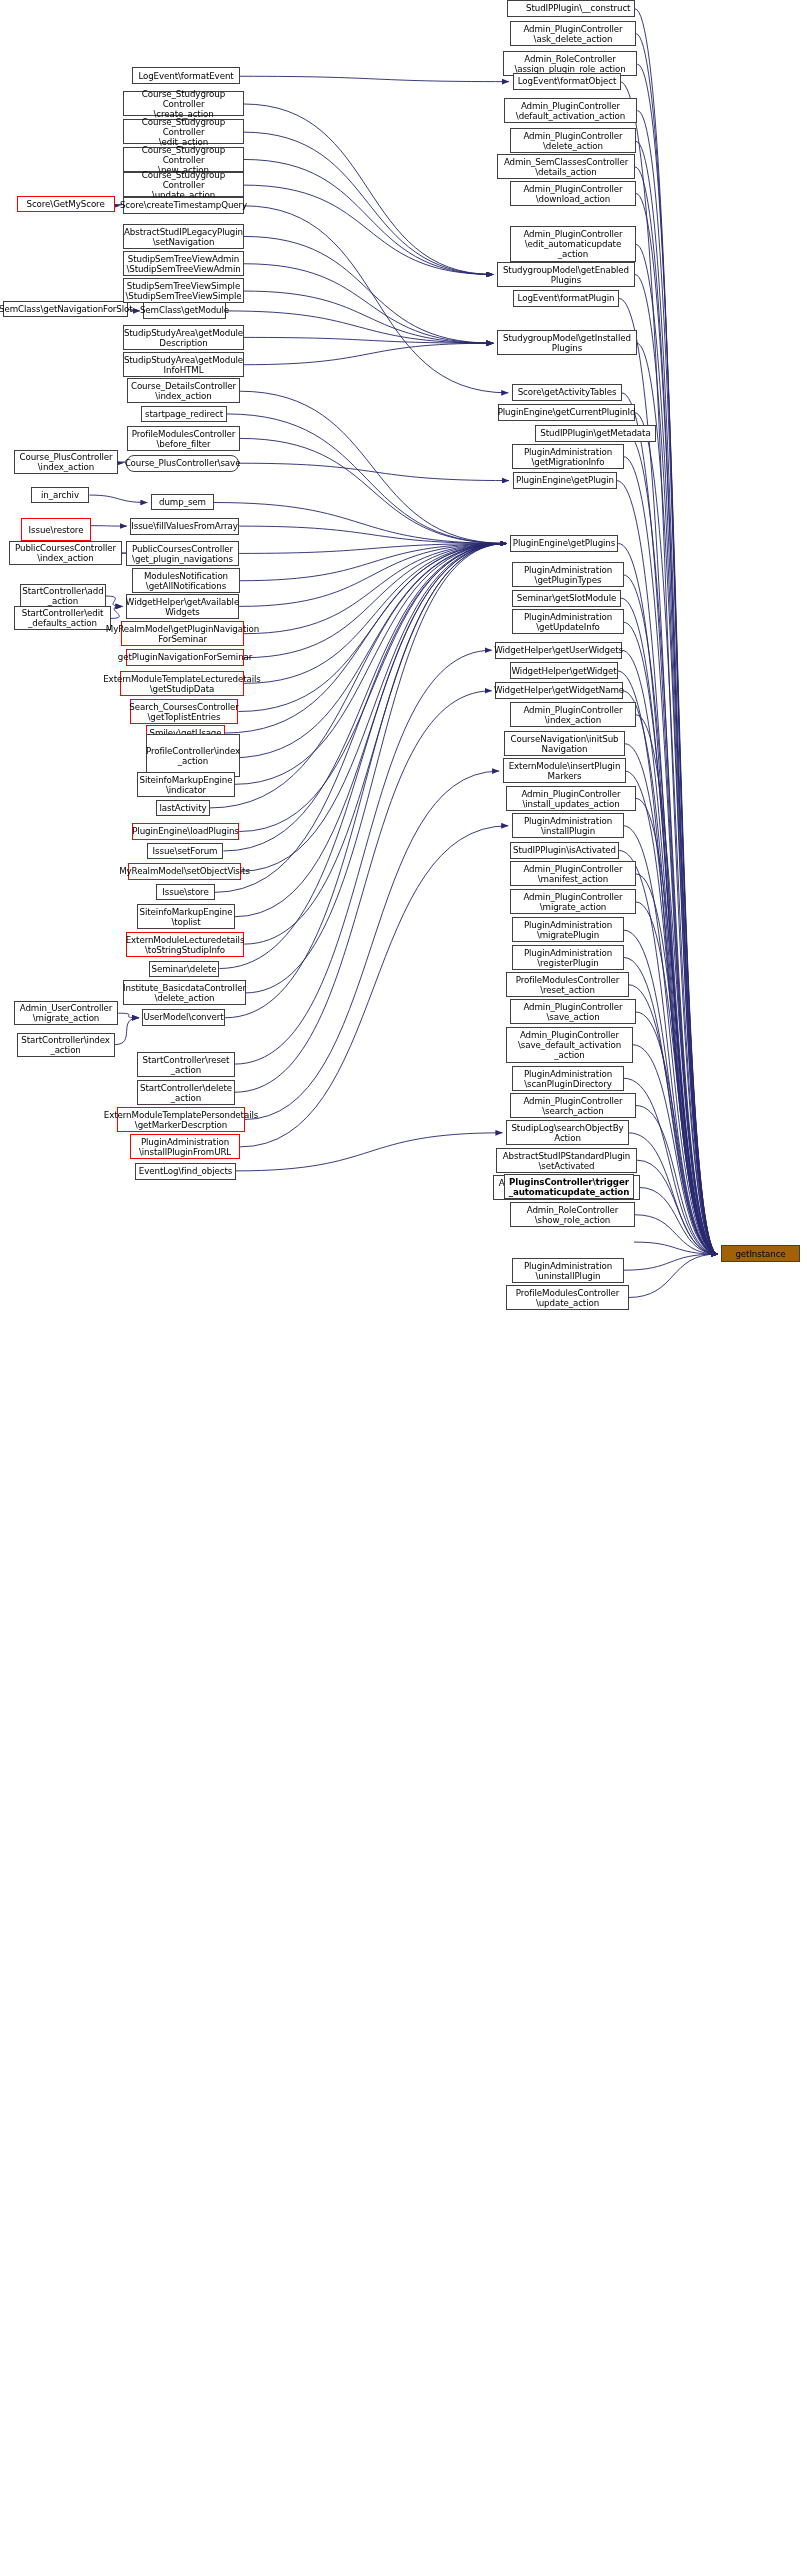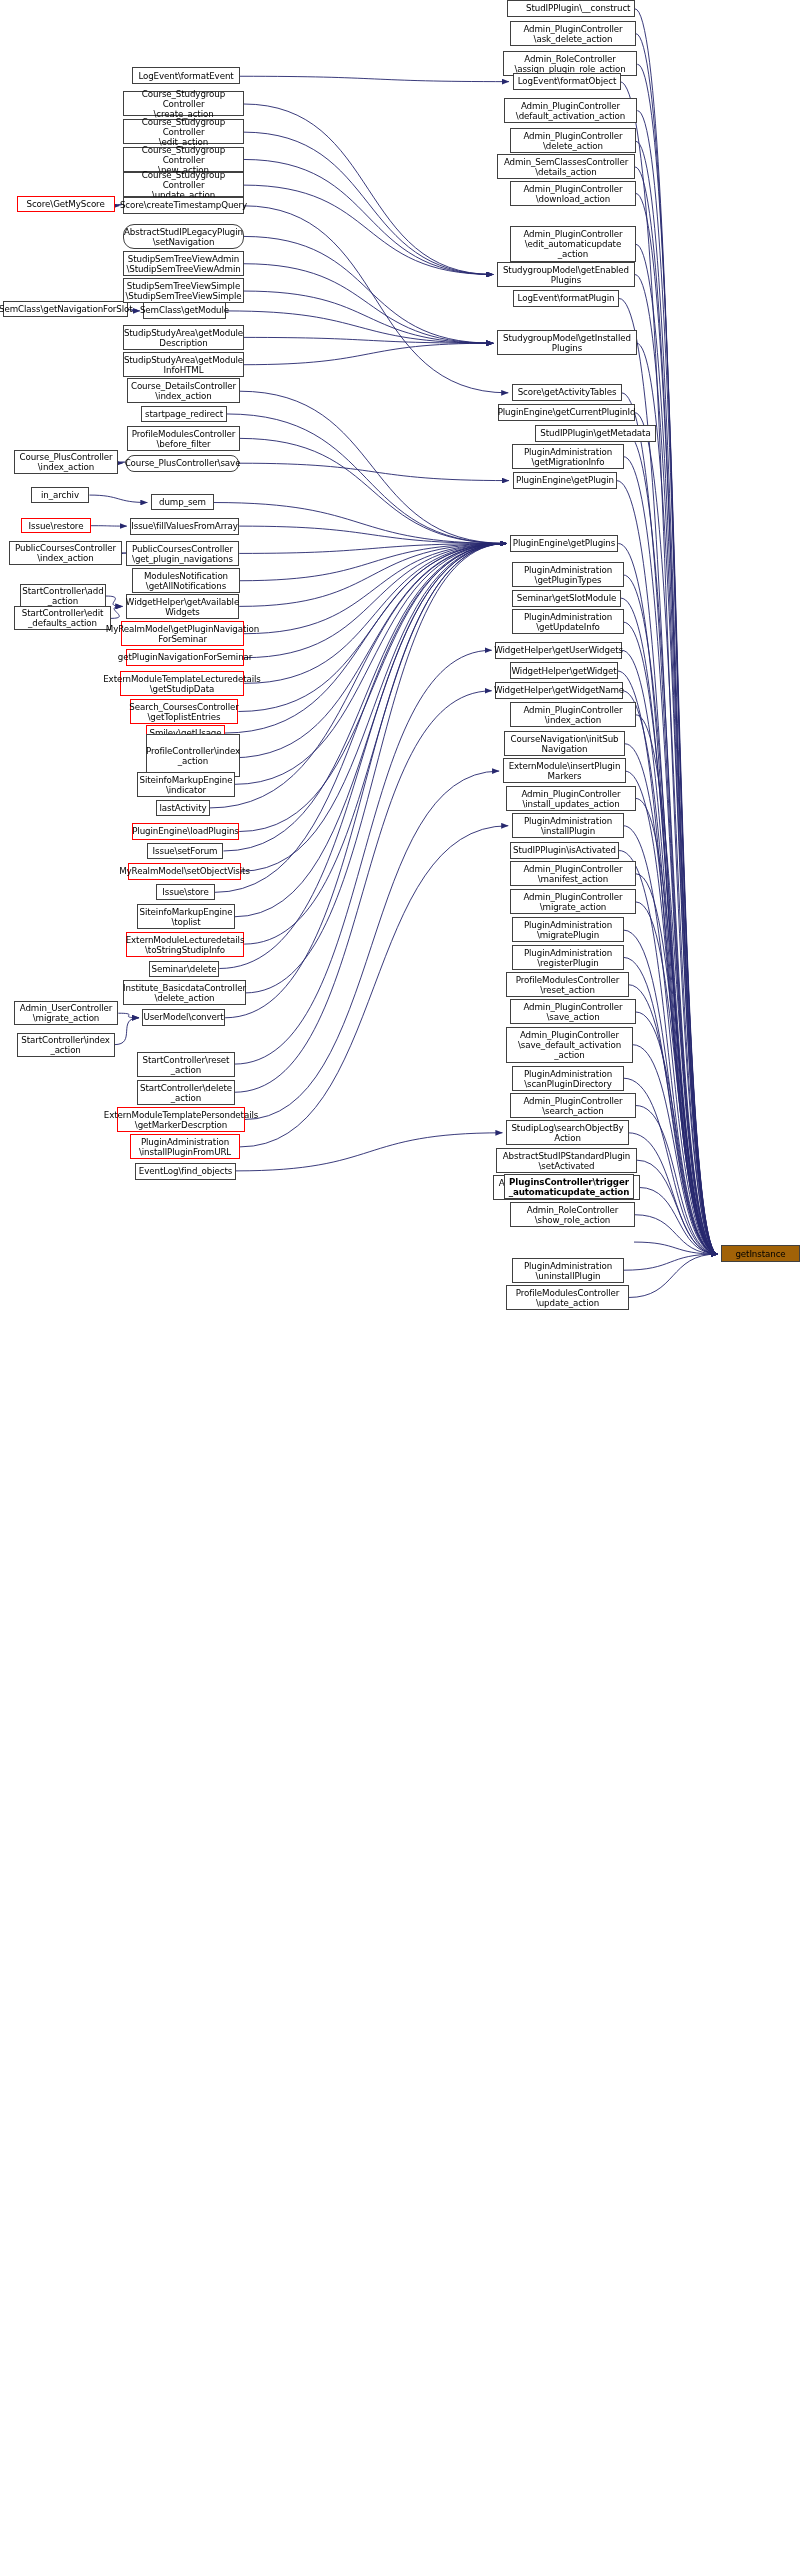--- a/index.html
+++ b/index.html
@@ -136,42 +136,42 @@
         <path d="M753,1534 C815.7,1534 804.3,1514.5 867,1514.5" fill="none" stroke="#27286e" stroke-width="1.1" marker-end="url(#arrow)"></path>
         <path d="M759,1567 C818.4,1567 807.6,1514.5 867,1514.5" fill="none" stroke="#27286e" stroke-width="1.1" marker-end="url(#arrow)"></path>
       </g>
   </svg>
   <div id="node-layer">
       <div class="node red" style="left: 16.6px; top: 196px; width: 98px; height: 15.7px;"><span>Score\GetMyScore</span></div>
       <div class="node" style="left: 3.3px; top: 301px; width: 125px; height: 15.7px;"><span>SemClass\getNavigationForSlot</span></div>
       <div class="node" style="left: 14px; top: 450px; width: 104px; height: 24px;"><span>Course_PlusController
 \index_action</span></div>
       <div class="node" style="left: 31px; top: 487px; width: 58px; height: 15.7px;"><span>in_archiv</span></div>
-      <div class="node red" style="left: 21px; top: 518px; width: 70px; height: 15px;"><span>Issue\restore</span></div>
+      <div class="node red" style="left: 21px; top: 518px; width: 70px; height: 23px;"><span>Issue\restore</span></div>
       <div class="node" style="left: 9px; top: 541px; width: 113px; height: 24px;"><span>PublicCoursesController
 \index_action</span></div>
       <div class="node" style="left: 20px; top: 584px; width: 86px; height: 24px;"><span>StartController\add
 _action</span></div>
       <div class="node" style="left: 14px; top: 606px; width: 97px; height: 24px;"><span>StartController\edit
 _defaults_action</span></div>
       <div class="node" style="left: 14px; top: 1001px; width: 104px; height: 24px;"><span>Admin_UserController
 \migrate_action</span></div>
       <div class="node" style="left: 16.6px; top: 1033px; width: 98px; height: 24px;"><span>StartController\index
 _action</span></div>
       <div class="node" style="left: 132px; top: 67px; width: 108px; height: 17.4px;"><span>LogEvent\formatEvent</span></div>
       <div class="node" style="left: 123px; top: 91px; width: 121px; height: 25px;"><span>Course_Studygroup​Controller
 \create_action</span></div>
       <div class="node" style="left: 123px; top: 119px; width: 121px; height: 25px;"><span>Course_Studygroup​Controller
 \edit_action</span></div>
       <div class="node" style="left: 123px; top: 147px; width: 121px; height: 25px;"><span>Course_Studygroup​Controller
 \new_action</span></div>
       <div class="node" style="left: 123px; top: 172px; width: 121px; height: 25px;"><span>Course_Studygroup​Controller
 \update_action</span></div>
       <div class="node" style="left: 123px; top: 197px; width: 121px; height: 16.6px;"><span>Score\createTimestampQuery</span></div>
-      <div class="node" style="left: 123px; top: 224px; width: 121px; height: 25px; border-radius: 11px;"><span>AbstractStudIPLegacyPlugin
+      <div class="node" style="left: 123px; top: 224px; width: 121px; height: 25px;"><span>AbstractStudIPLegacyPlugin
 \setNavigation</span></div>
       <div class="node" style="left: 123px; top: 251px; width: 121px; height: 25px;"><span>StudipSemTreeViewAdmin
 \StudipSemTreeViewAdmin</span></div>
       <div class="node" style="left: 123px; top: 278px; width: 121px; height: 25px;"><span>StudipSemTreeViewSimple
 \StudipSemTreeViewSimple</span></div>
       <div class="node" style="left: 143px; top: 302px; width: 83px; height: 16.6px;"><span>SemClass\getModule</span></div>
       <div class="node" style="left: 123px; top: 325px; width: 121px; height: 25px;"><span>StudipStudyArea\getModule
 Description</span></div>
       <div class="node" style="left: 123px; top: 352px; width: 121px; height: 25px;"><span>StudipStudyArea\getModule
 InfoHTML</span></div>

